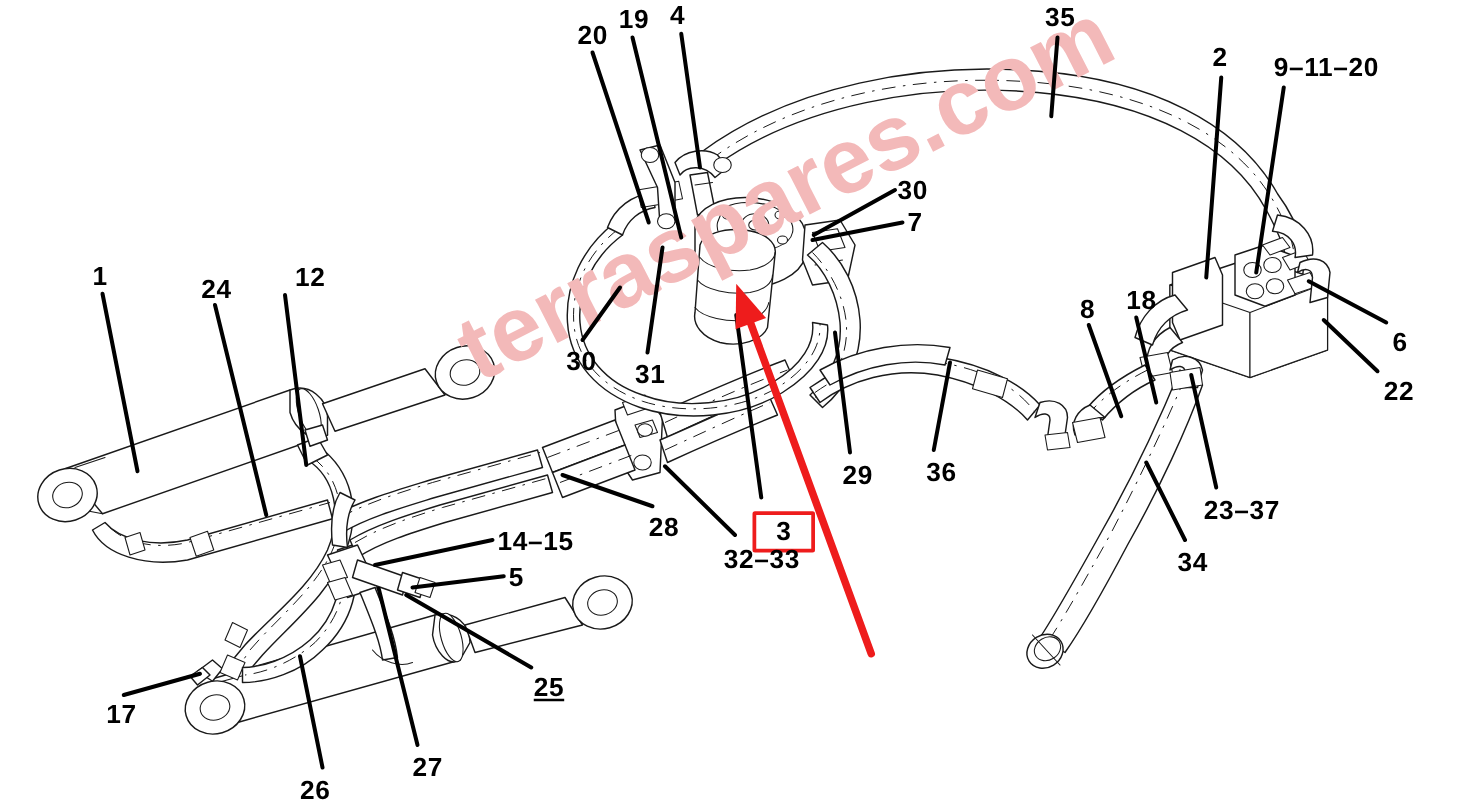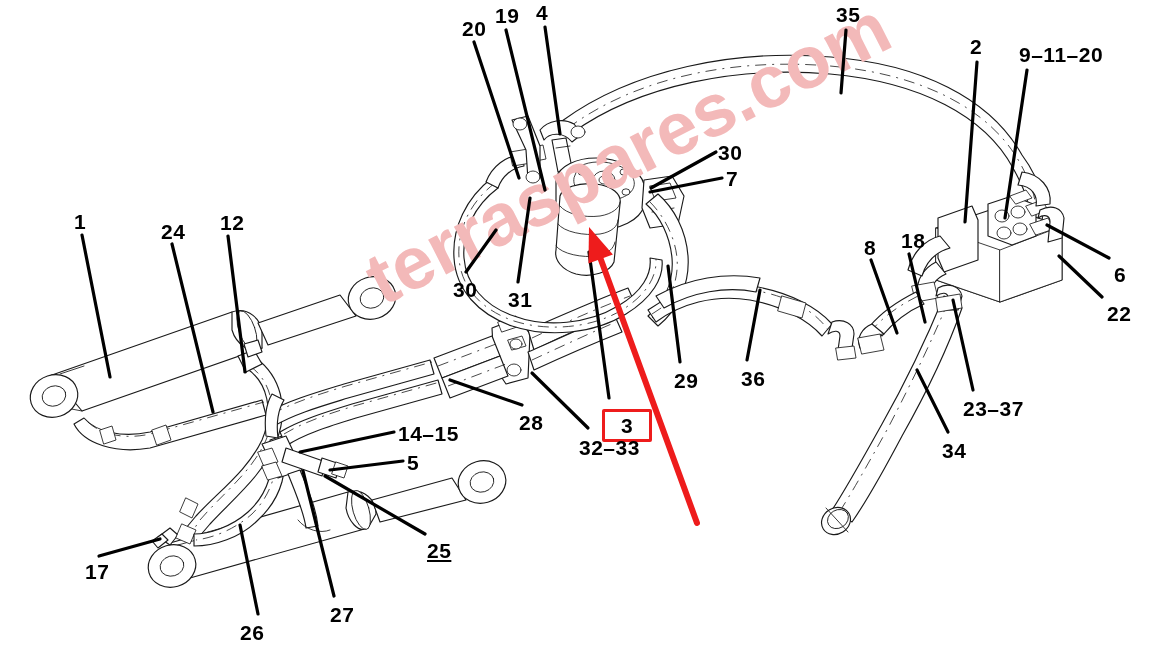--- a/index.html
+++ b/index.html
@@ -340,21 +340,21 @@
       <div class="callout" style="left: 462px; top: 18px;">20</div>
       <div class="callout" style="left: 495px; top: 5px;">19</div>
       <div class="callout" style="left: 536px; top: 2px;">4</div>
       <div class="callout" style="left: 836px; top: 4px;">35</div>
       <div class="callout" style="left: 970px; top: 36px;">2</div>
       <div class="callout" style="left: 1019px; top: 44px;">9–11–20</div>
       <div class="callout" style="left: 718px; top: 142px;">30</div>
       <div class="callout" style="left: 726px; top: 168px;">7</div>
       <div class="callout" style="left: 74px; top: 211px;">1</div>
       <div class="callout" style="left: 161px; top: 221px;">24</div>
-      <div class="callout" style="left: 220px; top: 212px;">12</div>
+      <div class="callout" style="left: 236px; top: 212px;">12</div>
       <div class="callout" style="left: 864px; top: 237px;">8</div>
       <div class="callout" style="left: 901px; top: 230px;">18</div>
       <div class="callout" style="left: 1114px; top: 264px;">6</div>
       <div class="callout" style="left: 453px; top: 279px;">30</div>
       <div class="callout" style="left: 508px; top: 289px;">31</div>
       <div class="callout" style="left: 1107px; top: 303px;">22</div>
       <div class="callout" style="left: 674px; top: 370px;">29</div>
       <div class="callout" style="left: 741px; top: 368px; text-align: center;">36</div>
       <div class="callout" style="left: 963px; top: 398px;">23–37</div>
       <div class="callout" style="left: 519px; top: 412px;">28</div>

